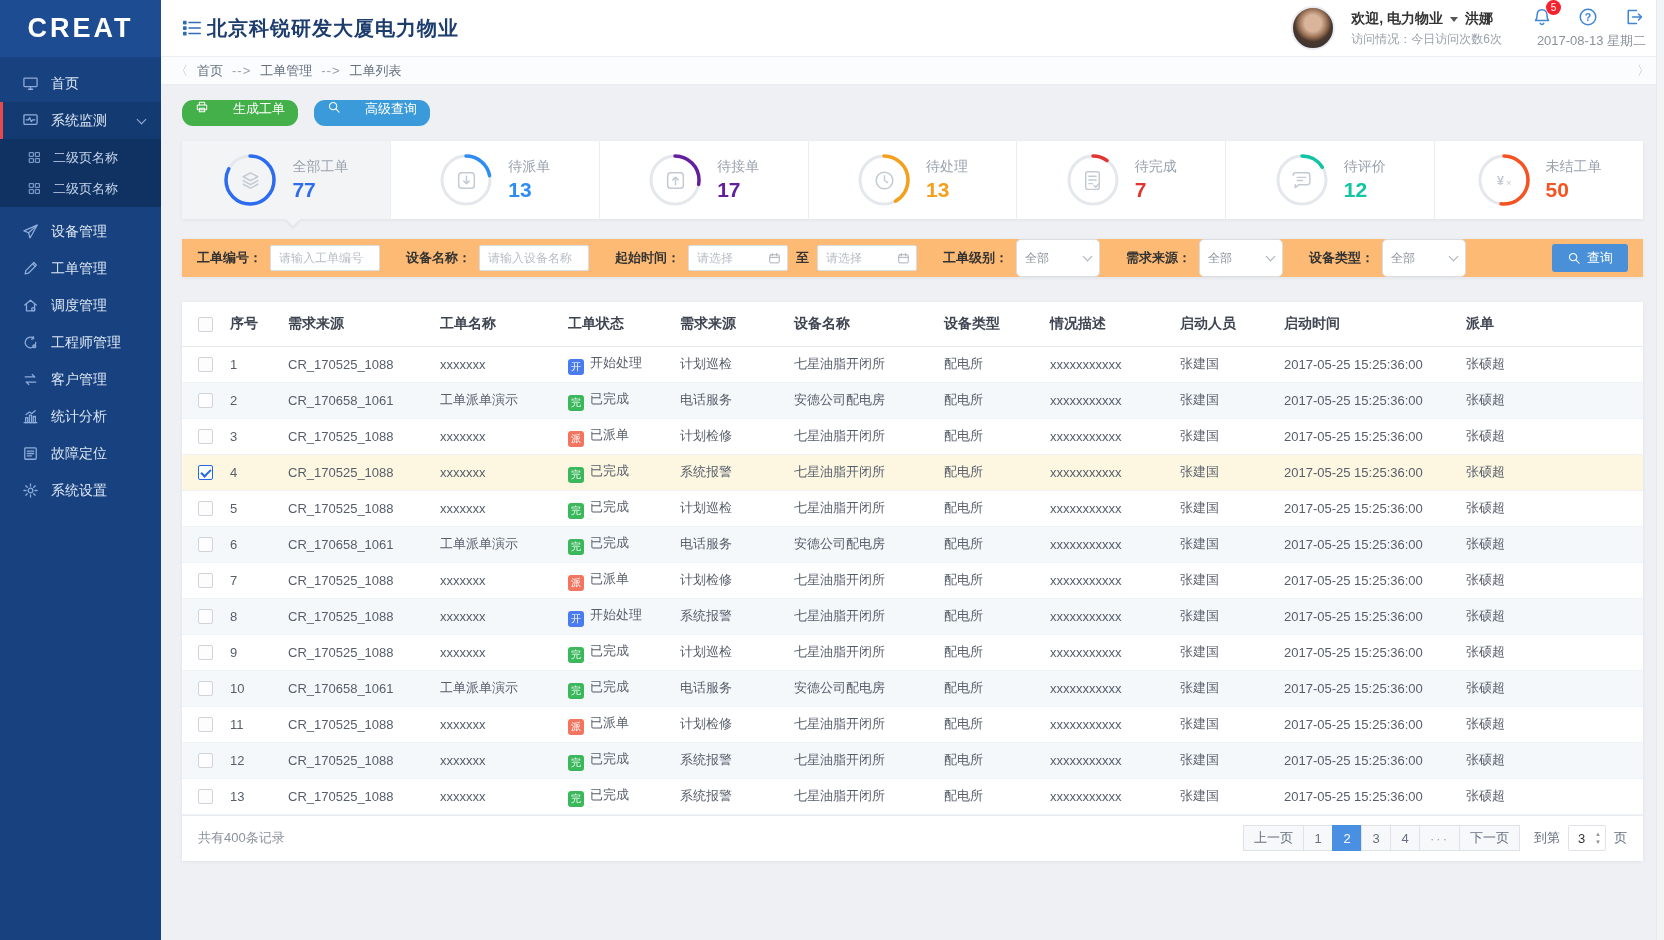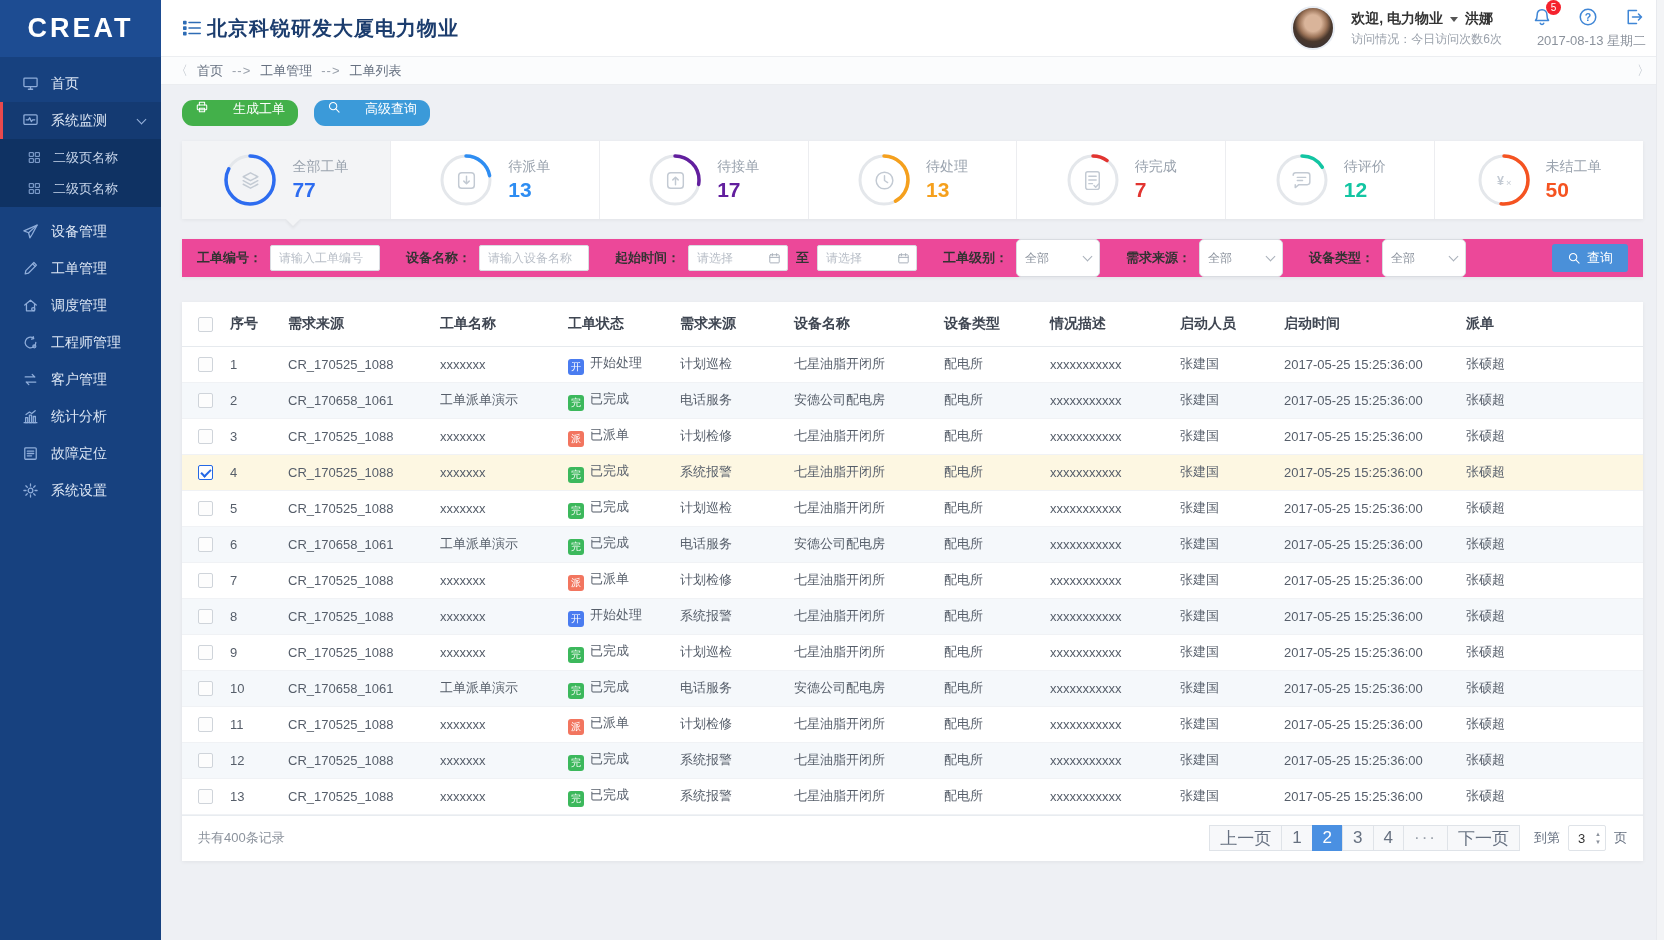--- a/index.html
+++ b/index.html
@@ -56,21 +56,21 @@
 .stat-card{flex:1;display:flex;align-items:center;justify-content:center;gap:15px;border-right:1px solid #ecedf0;position:relative;cursor:pointer}
 .stat-card:last-child{border-right:none}
 .stat-card.selected{background:#f3f4f6}
 .stat-card.selected::after{content:'';position:absolute;bottom:-5px;left:106px;width:10px;height:10px;background:#f3f4f6;transform:rotate(45deg);box-shadow:2px 2px 3px rgba(0,0,0,.05)}
 .ring{position:relative;width:54px;height:54px}
 .ring-ic{position:absolute;inset:0;display:flex;align-items:center;justify-content:center;color:#c3cad3}
 .ring-ic svg{width:25px;height:25px}
 .stat-label{font-size:14px;color:#9aa3ae}
 .stat-value{font-size:21px;font-weight:bold;margin-top:2px}
 
-.filter-bar{margin-top:20px;background:#ec4899;height:38px;display:flex;align-items:center;padding:12px 15px;box-shadow:0 1px 4px rgba(0,0,0,.06);gap:26px}
+.filter-bar{margin-top:20px;background:#fdba74;height:38px;display:flex;align-items:center;padding:12px 15px;box-shadow:0 1px 4px rgba(0,0,0,.06);gap:26px}
 .fgroup{display:flex;align-items:center;gap:8px}
 .fgroup label{font-weight:bold;color:#333;font-size:13px;white-space:nowrap}
 .finput{width:110px;height:26px;border:1px solid #d9dce1;border-radius:2px;padding:0 8px;font-size:12px;color:#333;font-family:Liberation Sans, sans-serif;outline:none}
 .finput::placeholder{color:#b8bec7}
 .fdate{width:100px;height:26px;border:1px solid #d9dce1;border-radius:2px;display:inline-flex;align-items:center;justify-content:space-between;padding:0 6px 0 8px;cursor:pointer;background:#fff}
 .fdate .ph{color:#b8bec7;font-size:12px}
 .cal{width:13px;height:13px;color:#a9b0ba;display:inline-flex}
 .cal svg{width:100%;height:100%}
 .to{color:#333;font-weight:bold}
 .fselect{width:84px;height:38px;border:1px solid #d9dce1;border-radius:5px;display:inline-flex;align-items:center;justify-content:space-between;padding:0 8px;color:#8a919c;font-size:12px;cursor:pointer;background:#fff}
@@ -86,21 +86,21 @@
 tbody tr:nth-child(even){background:#f5f8fb}
 tbody tr.selected{background:#fdf7e2}
 .cb{display:inline-block;width:15px;height:15px;border:1px solid #cfd4da;border-radius:2px;background:#fdfdfd;position:relative;vertical-align:middle;cursor:pointer}
 .cb.checked{border-color:#2468e5}
 .cb.checked::after{content:'';position:absolute;left:4px;top:1px;width:4px;height:8px;border:solid #2468e5;border-width:0 2px 2px 0;transform:rotate(45deg)}
 .badge{display:inline-flex;width:16px;height:16px;border-radius:3px;color:#fff;font-size:10px;align-items:center;justify-content:center;margin-right:6px;vertical-align:-3px}
 
 .table-footer{height:46px;display:flex;align-items:center;padding:6px 16px;border-top:1px solid #e8ecf0}
 .total{color:#8b929c}
 .pagination{margin-left:auto;display:flex}
-.pbtn{height:26px;min-width:30px;padding:0 10px;border:1px solid #dfe3e8;background:#f7f8fa;color:#667080;font-size:17px;cursor:pointer;margin-left:-1px;font-family:inherit}
+.pbtn{height:26px;min-width:30px;padding:0 10px;border:1px solid #dfe3e8;background:#f7f8fa;color:#667080;font-size:13px;cursor:pointer;margin-left:-1px;font-family:inherit}
 .pbtn.active{background:#4a90e2;border-color:#4a90e2;color:#fff}
 .pbtn.pell{letter-spacing:2px;color:#9aa1ab}
 .goto{display:flex;align-items:center;gap:8px;margin-left:14px;color:#667080}
 .goto-box{width:38px;height:26px;border:1px solid #dfe3e8;border-radius:2px;background:#fff;display:inline-flex;align-items:center;justify-content:space-between;padding:0 4px 0 9px;cursor:text;color:#333}
 .stepper{display:flex;flex-direction:column;line-height:0;gap:2px}
 .stepper i{font-style:normal;font-size:6px;color:#8b929c;cursor:pointer;line-height:6px}
 .scrollbar-track{position:absolute;right:0;top:0;width:8px;height:940px;background:#f3f4f6;border-left:1px solid #e8eaee}
 </style>
 </head>
 <body>

